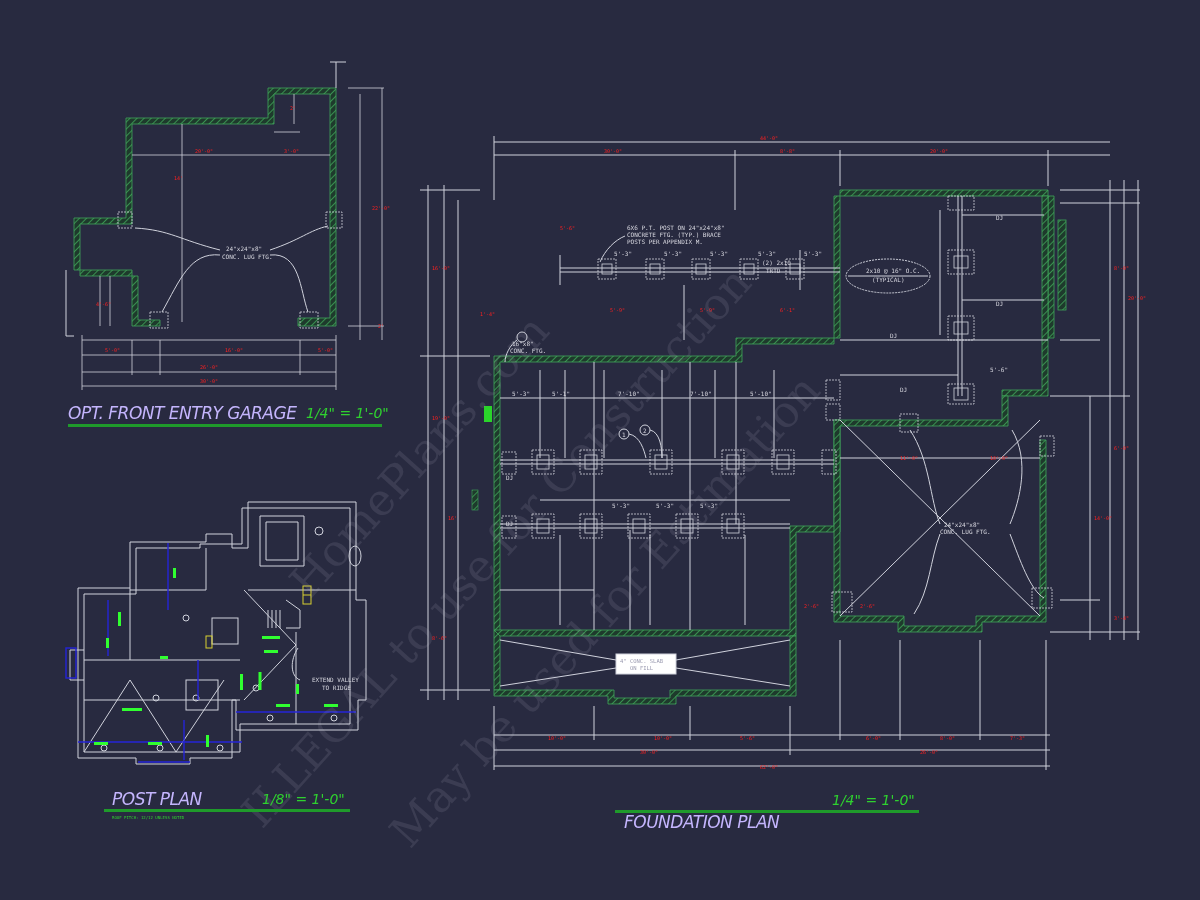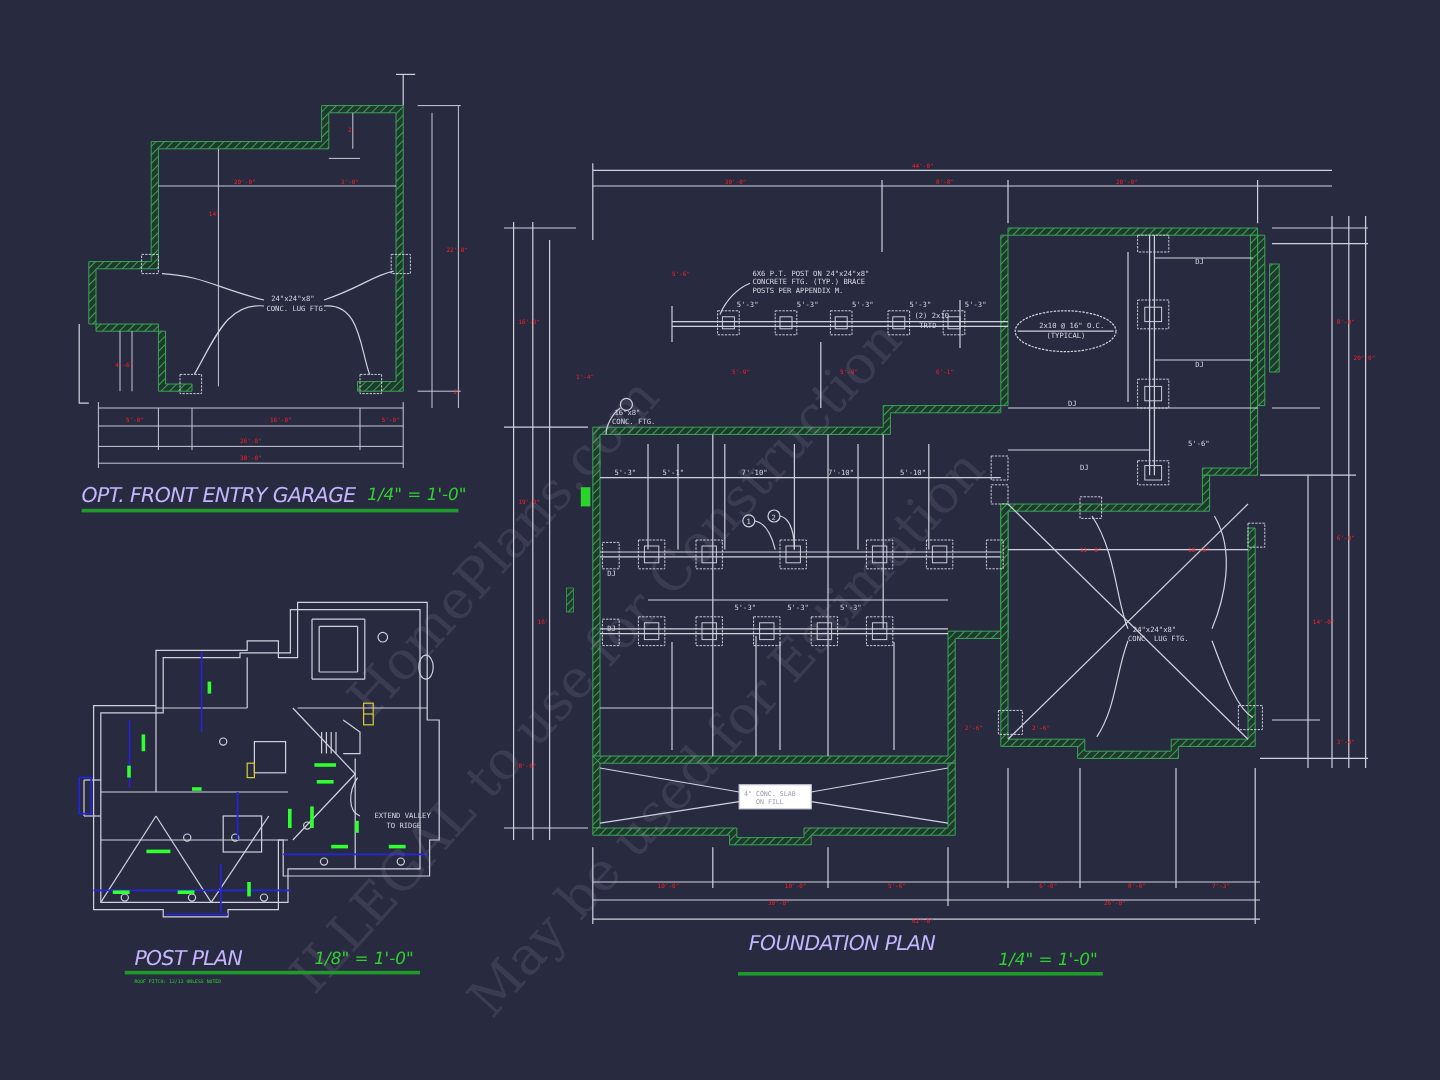--- a/index.html
+++ b/index.html
@@ -411,15 +411,15 @@
 
 <div class="title" style="left:68px; top:403px;">OPT. FRONT ENTRY GARAGE</div>
 <div class="scale" style="left:306px; top:405px;">1/4" = 1'-0"</div>
 <div class="uline" style="left:68px; top:424px; width:314px;"></div>
 
 <div class="title" style="left:112px; top:789px;">POST PLAN</div>
 <div class="scale" style="left:262px; top:791px;">1/8" = 1'-0"</div>
 <div class="uline" style="left:104px; top:809px; width:246px;"></div>
 <div class="subnote" style="left:112px; top:815px;">ROOF PITCH: 12/12 UNLESS NOTED</div>
 
-<div class="title" style="left:624px; top:777px;">FOUNDATION PLAN</div>
+<div class="title" style="left:624px; top:812px;">FOUNDATION PLAN</div>
 <div class="scale" style="left:832px; top:792px;">1/4" = 1'-0"</div>
 <div class="uline" style="left:615px; top:810px; width:304px;"></div>
 
 </body></html>

